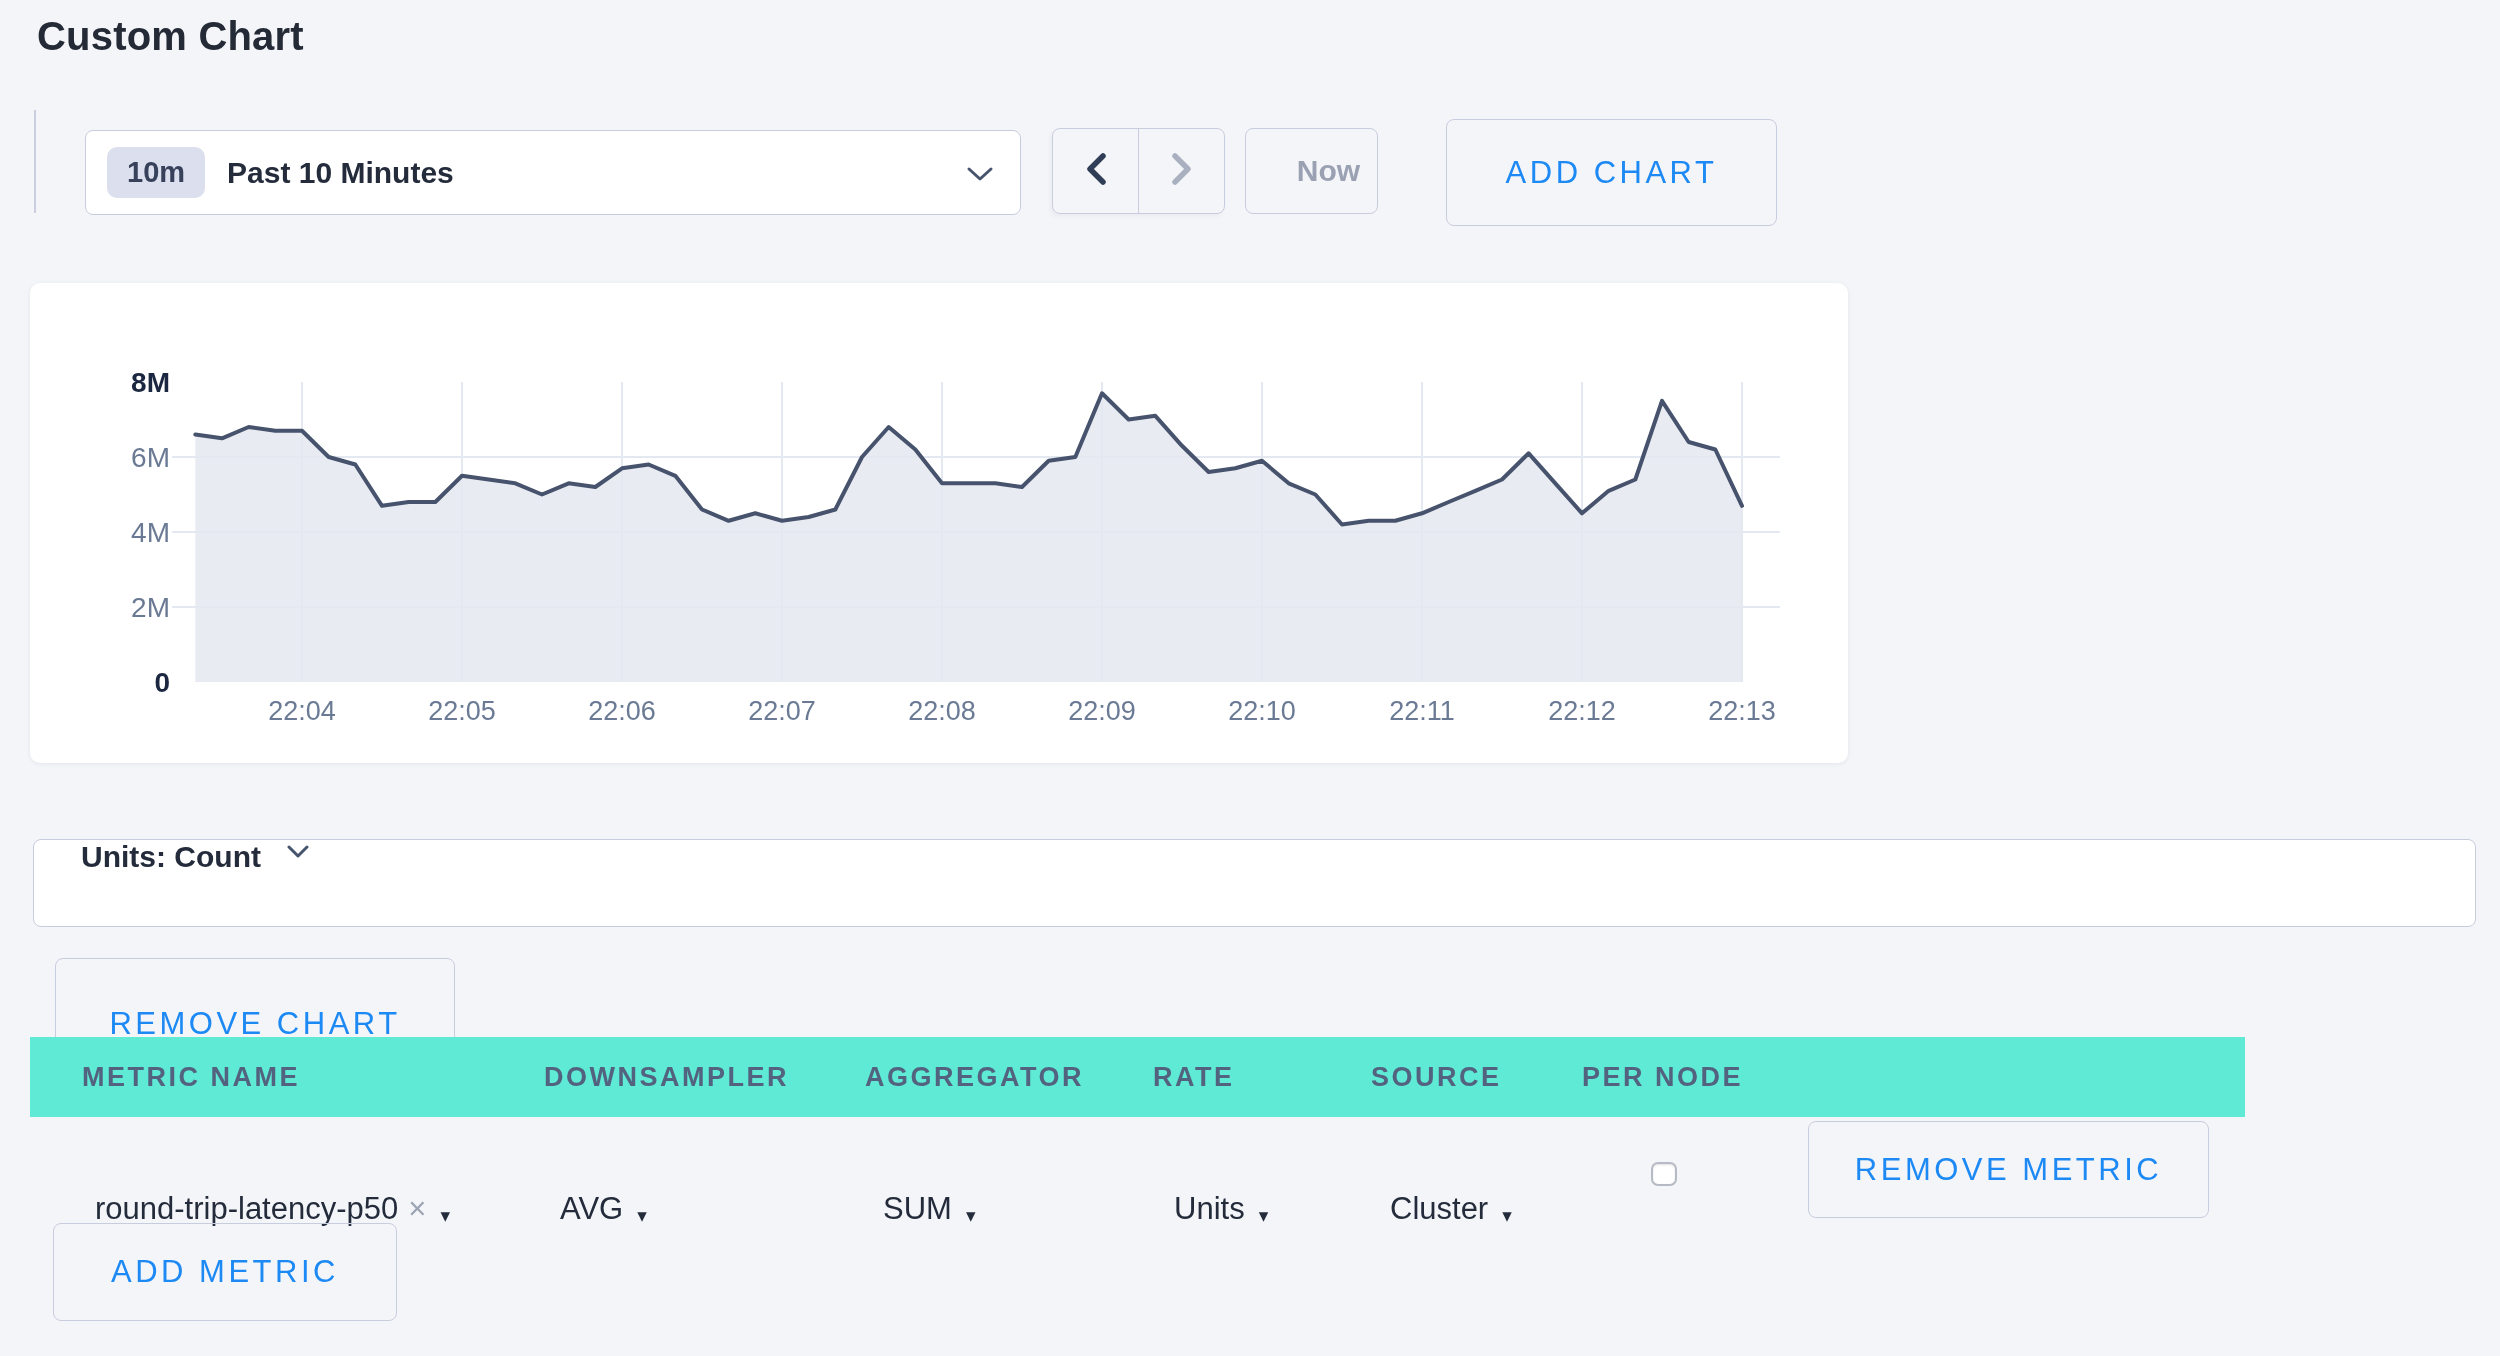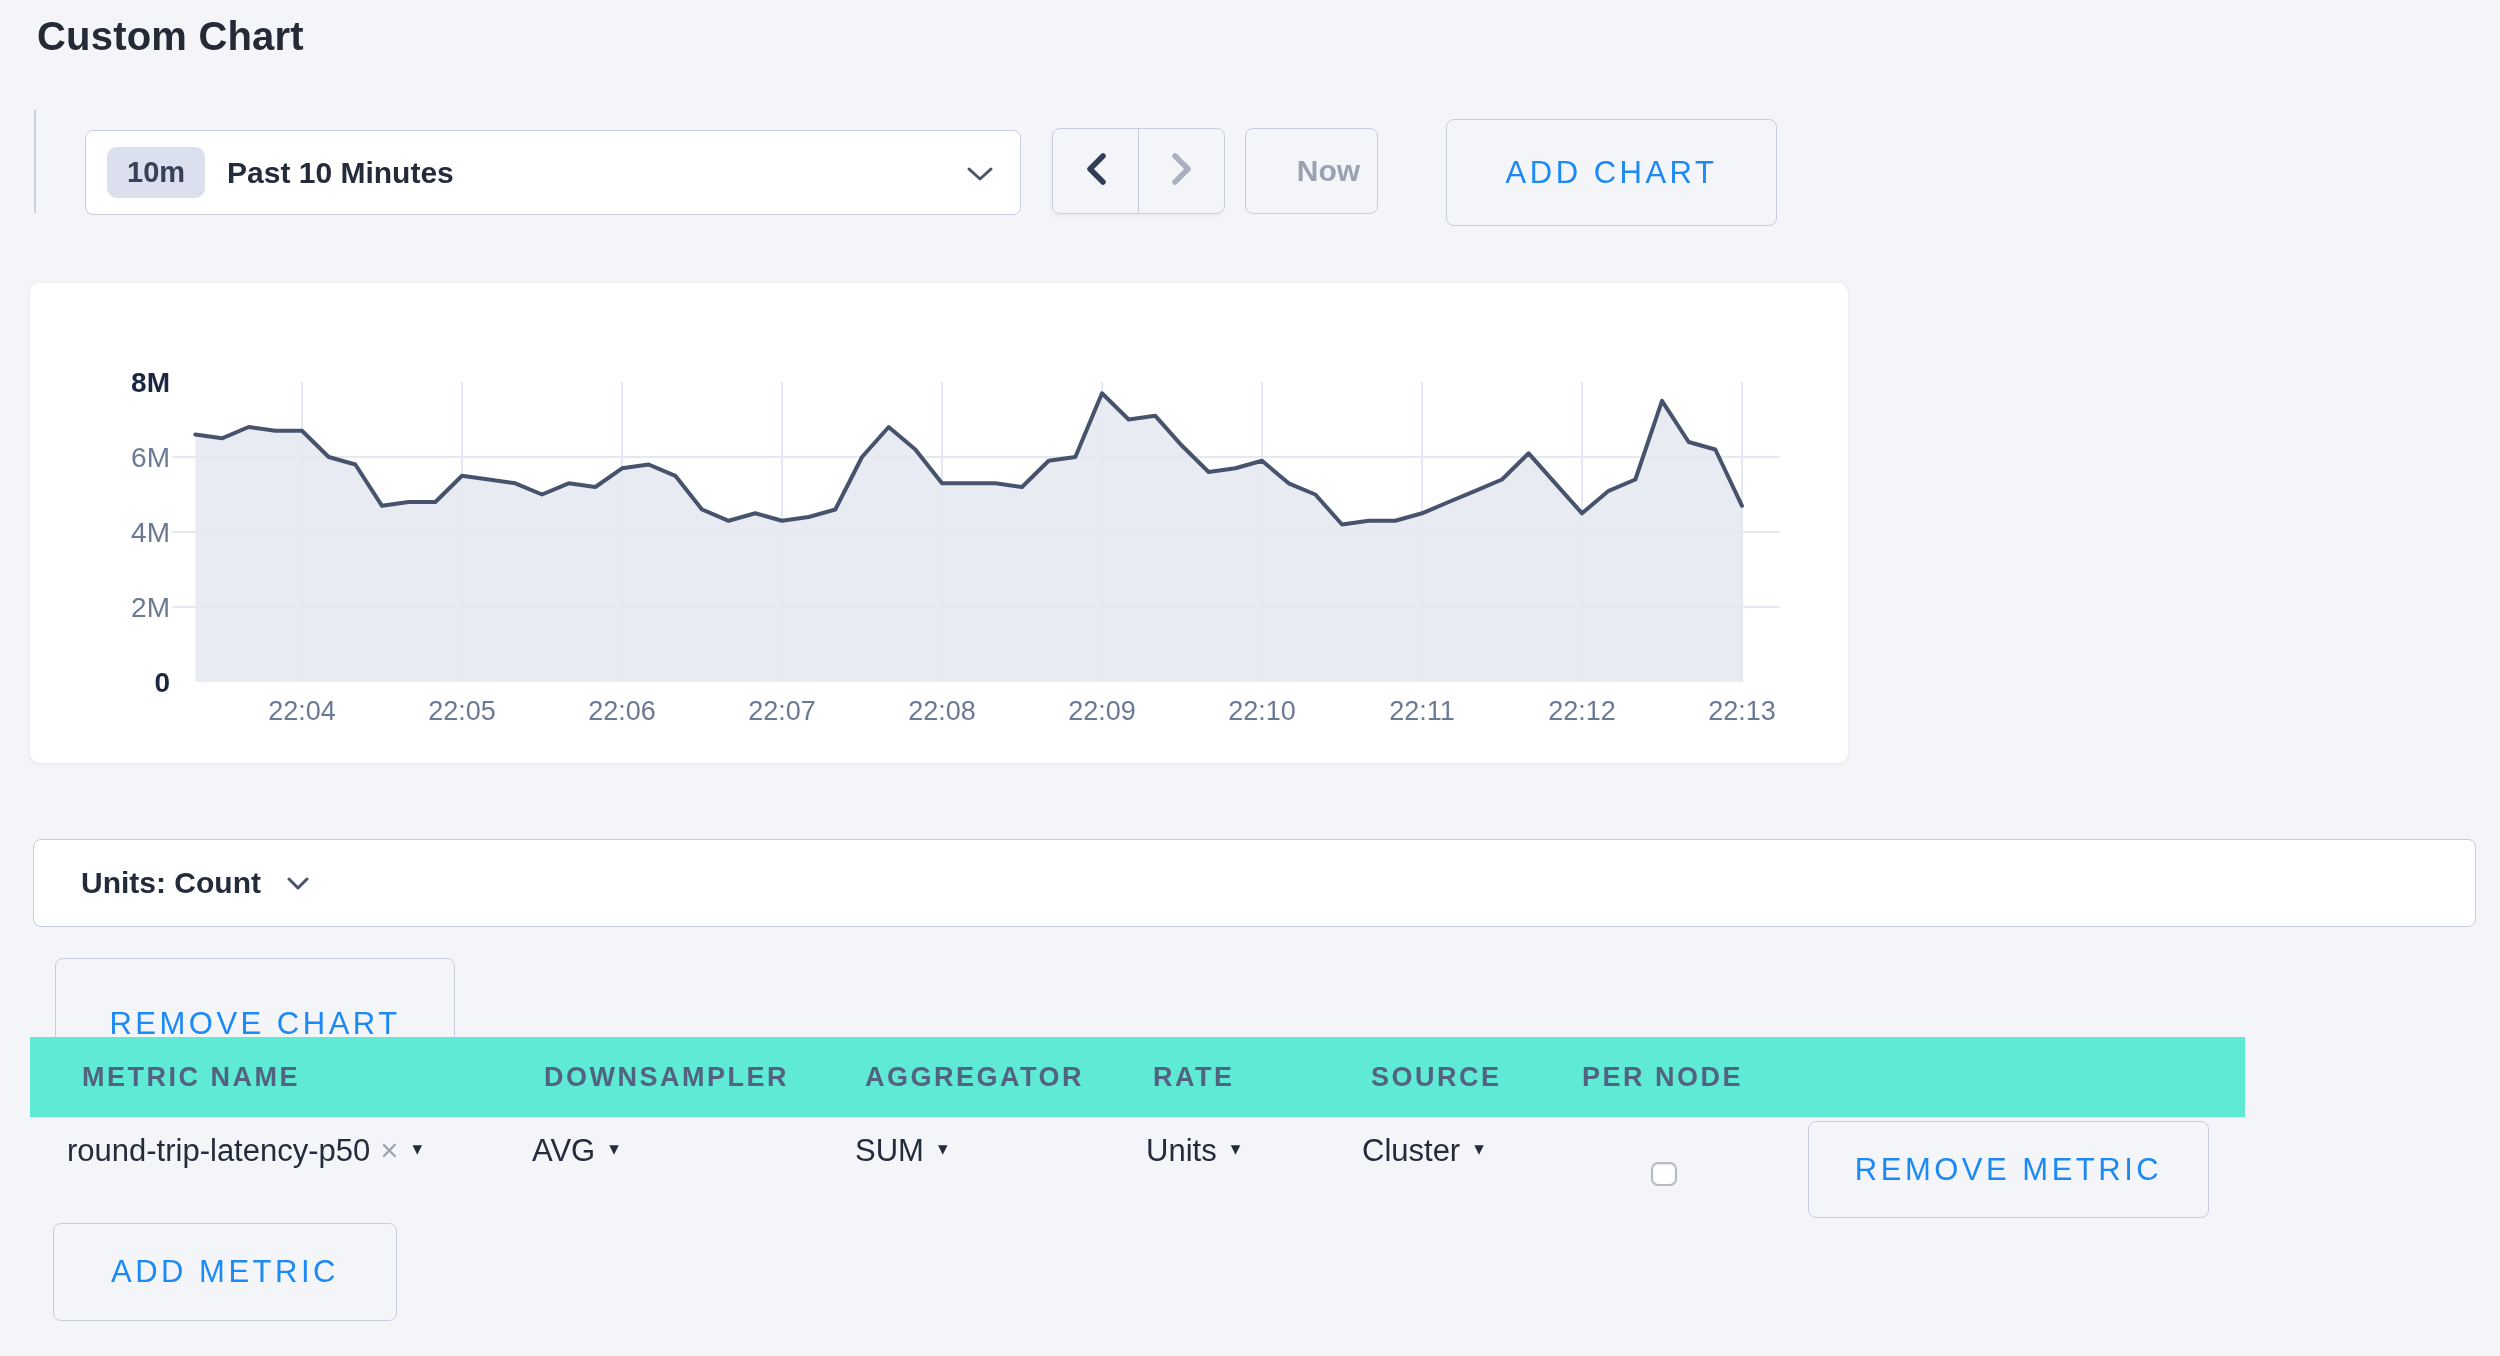--- a/index.html
+++ b/index.html
@@ -47,38 +47,38 @@
   .chart-card{
     left:30px;top:283px;width:1818px;height:480px;background:#ffffff;border-radius:10px;
     box-shadow:0 1px 4px rgba(40,50,80,.08);
   }
   .chart-card svg{display:block;}
   svg text{font-family:"Liberation Sans", sans-serif;}
   
   .units-bar{
     left:33px;top:839px;width:2443px;height:88px;background:#ffffff;
     border:1px solid #c8cdde;border-radius:8px;box-sizing:border-box;
-    display:flex;align-items:center;cursor:pointer;
+    display:flex;cursor:pointer;
   }
   .units-label{margin-left:47px;font-size:30px;font-weight:700;color:#242c3c;}
   .units-bar .chev{margin-left:26px;margin-top:4px;}
   .remove-chart-btn{
     left:55px;top:958px;width:400px;height:132px;
     font-size:31px;font-weight:500;color:#1c89f4;letter-spacing:3.5px;
   }
   
   .table-header-band{left:30px;top:1037px;width:2215px;height:80px;background:#5eead4;}
   .th{
     position:absolute;top:0;height:80px;display:flex;align-items:center;
     font-size:27px;font-weight:700;letter-spacing:2.5px;color:#53627e;white-space:nowrap;
   }
   .metric-row{left:0;top:1117px;width:2500px;height:110px;}
   .cell{
-    position:absolute;top:16px;height:110px;display:flex;align-items:flex-start;
-    font-size:31px;color:#242c3c;white-space:nowrap;cursor:pointer;
+    position:absolute;top:0;height:110px;display:flex;align-items:flex-end;
+    font-size:31px;color:#242c3c;white-space:nowrap;cursor:pointer;margin-left:28px;
   }
   .caret{font-size:19px;color:#242c3c;margin-left:14px;padding-top:4px;}
   .close-x{font-size:31px;color:#9ba3b3;margin-left:10px;cursor:pointer;}
   .checkbox{
     position:absolute;left:1651px;top:45px;width:26px;height:24px;background:#ffffff;
     border:2px solid #b6bac4;border-radius:7px;box-sizing:border-box;cursor:pointer;
     box-shadow:inset 0 1px 2px rgba(0,0,0,.12);
   }
   .remove-metric-btn{
     position:absolute;left:1808px;top:4px;width:401px;height:97px;

